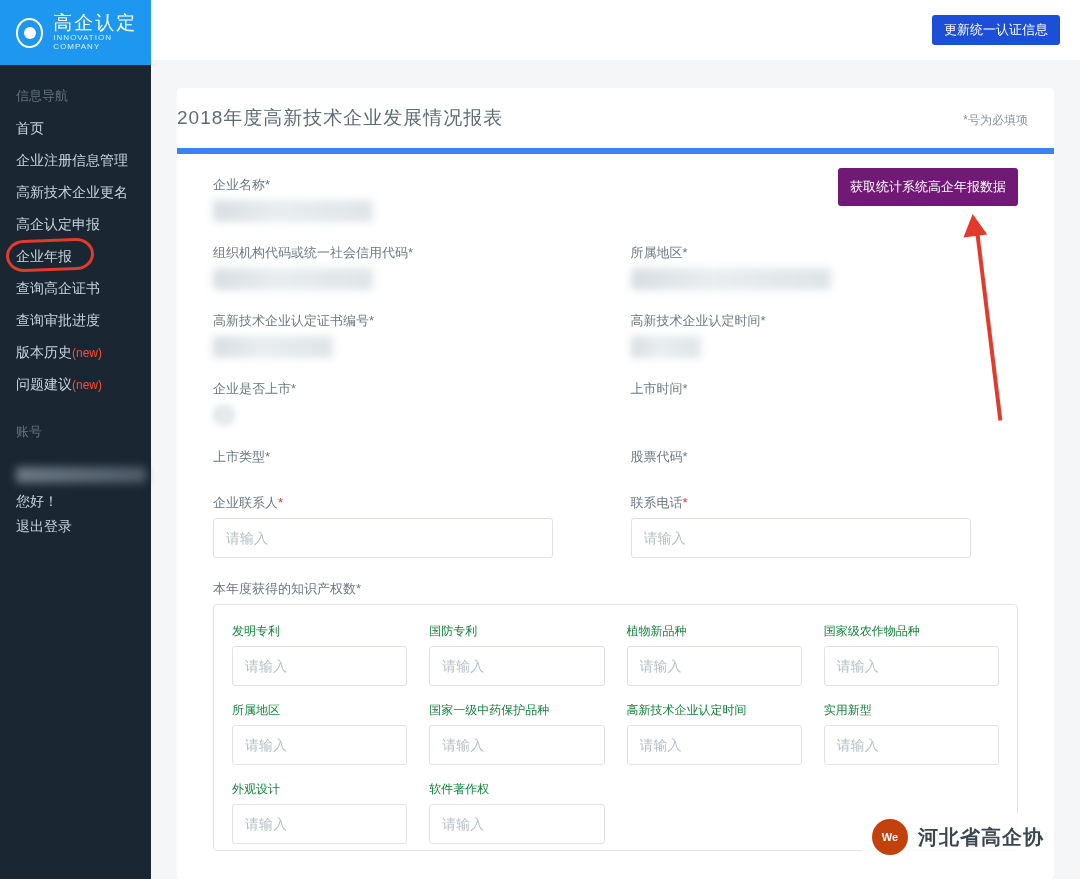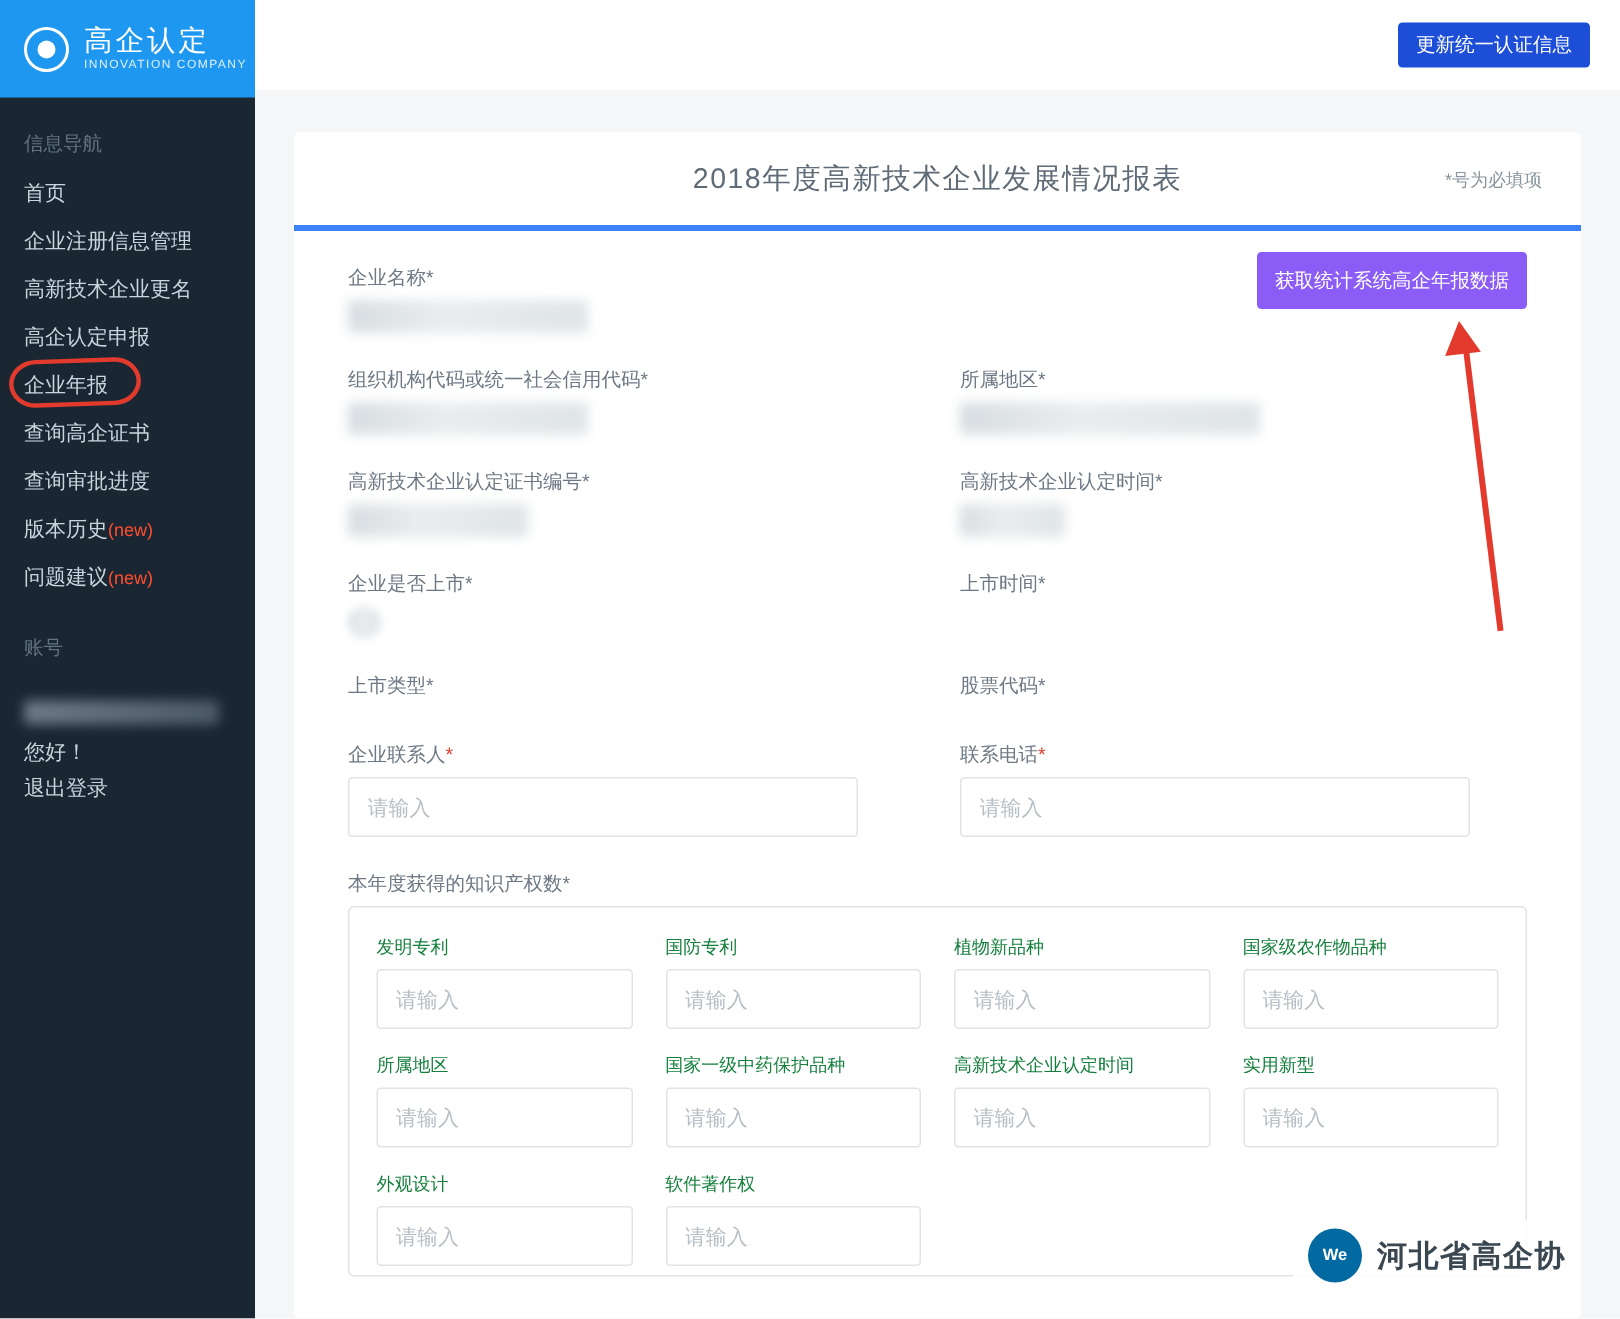--- a/index.html
+++ b/index.html
@@ -7,21 +7,21 @@
     font-family: "Microsoft YaHei", "Helvetica Neue", Arial, sans-serif;
     background: #f4f6f7;
     width: 1080px;
     height: 879px;
     overflow: hidden;
     position: relative;
   }
   .layout { display: flex; width: 100%; height: 100%; }
   
   .sidebar {
-    width: 170px;
+    width: 151px;
     background: #1a2732;
     color: #b2c0ce;
     flex-shrink: 0;
     padding-bottom: 20px;
   }
   .brand {
     background: #1e97f1;
     height: 65px;
     display: flex;
     align-items: center;
@@ -90,30 +90,30 @@
     cursor:pointer;
   }
   .content {
     margin:28px 26px 0 26px;
     background:#fff;
     border-radius:4px;
     position:relative;
     padding-bottom:20px;
   }
   .page-head {
-    display:flex; align-items:center; justify-content:center;
+    display:flex; align-items:center; justify-content:flex-start;
     position:relative; height:66px;
-    border-bottom:4px solid #3b82f6;
+    border-bottom:6px solid #3b82f6;
   }
   .page-title { font-size:19px; color:#5f6b76; letter-spacing:1px;}
   .req-note { position:absolute; right:26px; top:24px; font-size:12px; color:#8a949d;}
   .form-area { padding:22px 36px 0 36px; position:relative;}
   .fetch-btn {
     position:absolute; right:36px; top:14px;
-    background:#8b5cf6; color:#fff; border:none;
+    background:#701a75; color:#fff; border:none;
     border-radius:3px; padding:10px 12px; font-size:13px;
     cursor:pointer;
   }
   .row { display:flex; gap:30px; }
   .col { flex:1; }
   .fld { margin-bottom:22px; }
   .lbl { font-size:13px; color:#6d7884; margin-bottom:6px; display:block;}
   .lbl .star { color:#6d7884; }
   .lbl .star.red { color:#e23a2d;}
   .blurval {
@@ -162,21 +162,21 @@
   
   .wx-badge {
     position:absolute; right:26px; bottom:18px;
     display:flex; align-items:center; gap:10px;
     background:rgba(255,255,255,.85);
     border-radius:4px; padding:6px 10px;
     pointer-events:none;
   }
   .wx-icon{
     width:36px;height:36px;border-radius:50%;
-    background:#0369a1;display:flex;align-items:center;justify-content:center;
+    background:#c2410c;display:flex;align-items:center;justify-content:center;
     color:#fff;font-size:11px;font-weight:bold;
   }
   .wx-text{
     font-size:20px;color:#3a4750;letter-spacing:1px;white-space:nowrap;
     font-weight:600;
   }
 </style>
 </head>
 <body>
 

